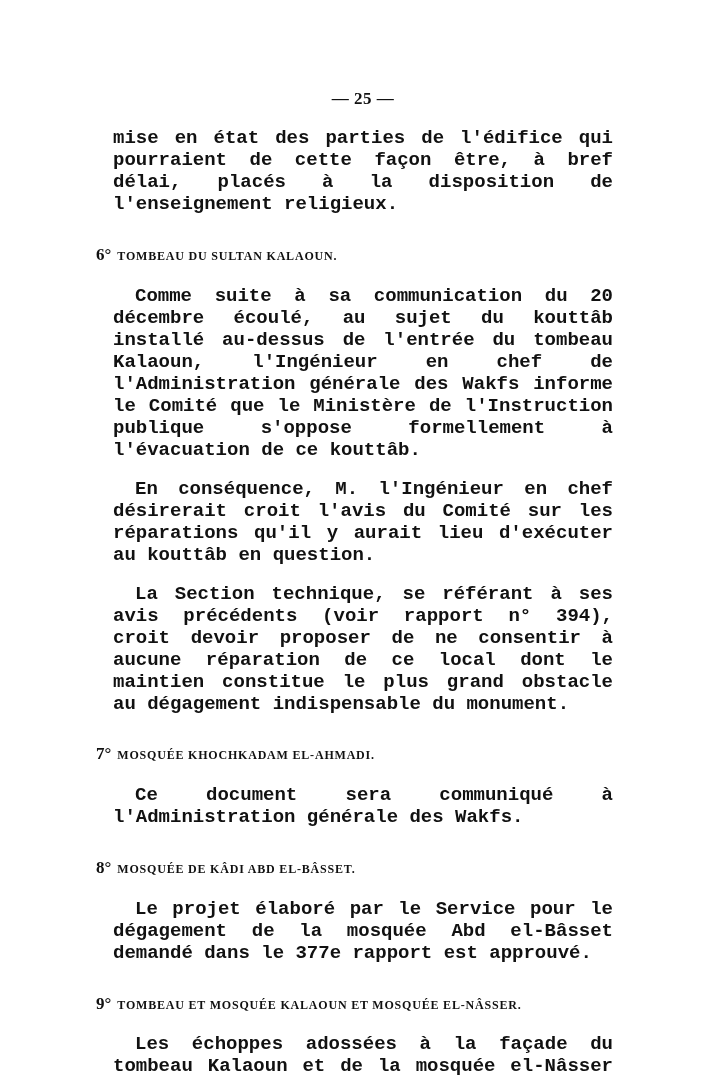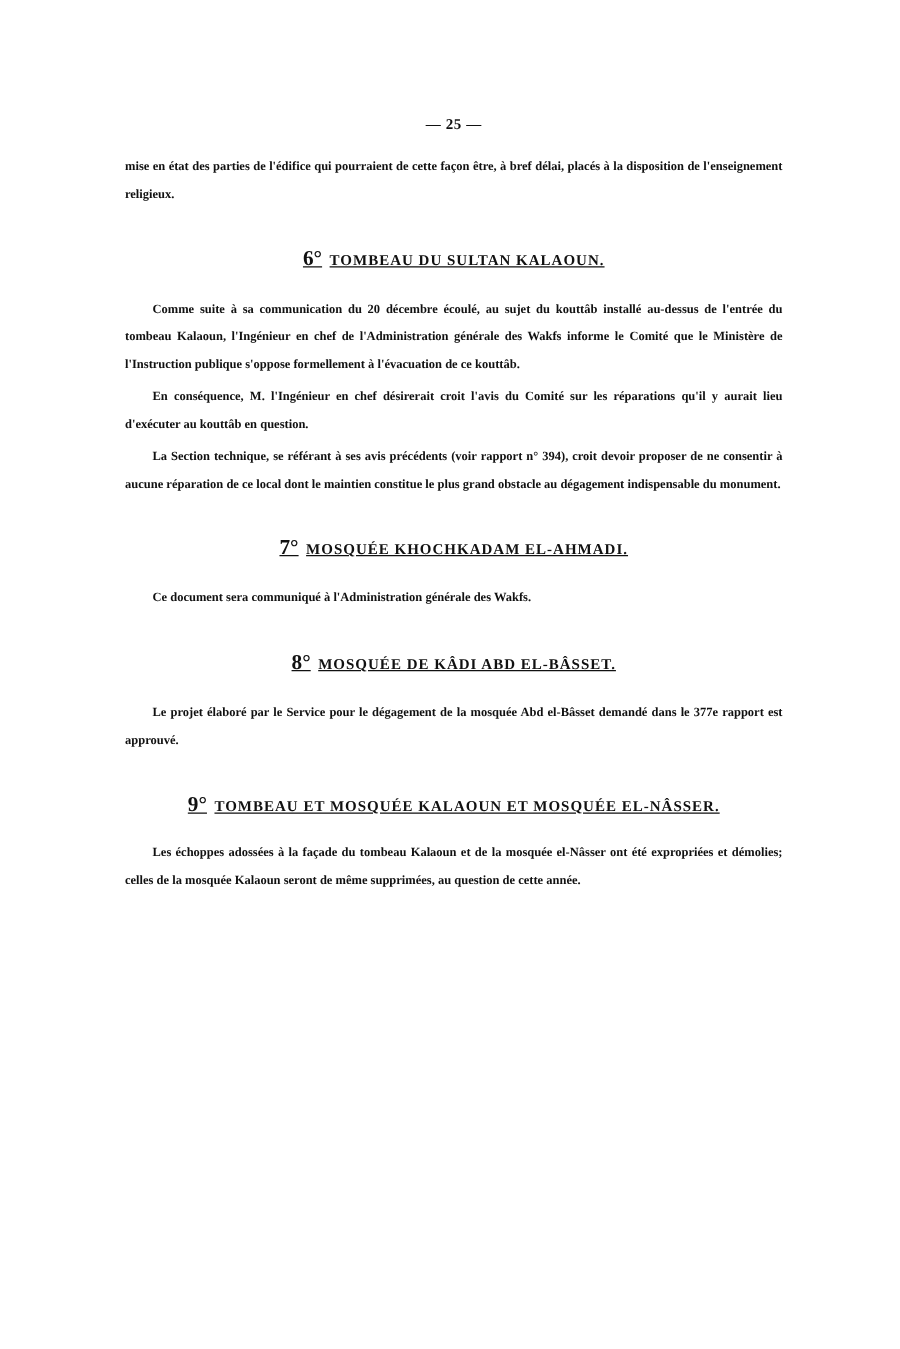--- a/index.html
+++ b/index.html
@@ -8,40 +8,39 @@
     position: absolute;
     left: 96px;
     top: 88px;
     width: 534px;
     font-family: "Liberation Serif", "DejaVu Serif", serif;
     color: #111111;
     font-weight: bold;
   }
   .folio {
     text-align: center;
-    font-size: 12px;
+    font-size: 17px;
     line-height: 22px;
     margin-bottom: 13px;
     letter-spacing: 0.5px;
   }
   p {
-    margin: 4px;
-    font-size: 10px;
+    margin: 17px;
+    font-size: 19px;
     line-height: 22px;
     text-align: justify;
     text-align-last: left;
+    font-family: Liberation Mono, monospace;
   }
   p.indent { text-indent: 22px; }
   .heading {
-    text-align: center;
     font-size: 12px;
     line-height: 22px;
     letter-spacing: 0.8px;
-    margin: 16px;
-    text-decoration: underline;
+    margin: 0;
   }
   .heading .num { font-size: 17px; letter-spacing: 0; margin-right: 6px; }
   .h6 { margin-top: 29px; margin-bottom: 18px; }
   .h7 { margin-top: 28px; margin-bottom: 18px; }
   .h8 { margin-top: 29px; margin-bottom: 18px; }
   .h9 { margin-top: 29px; margin-bottom: 16px; }
 </style>
 </head>
 <body>
 

